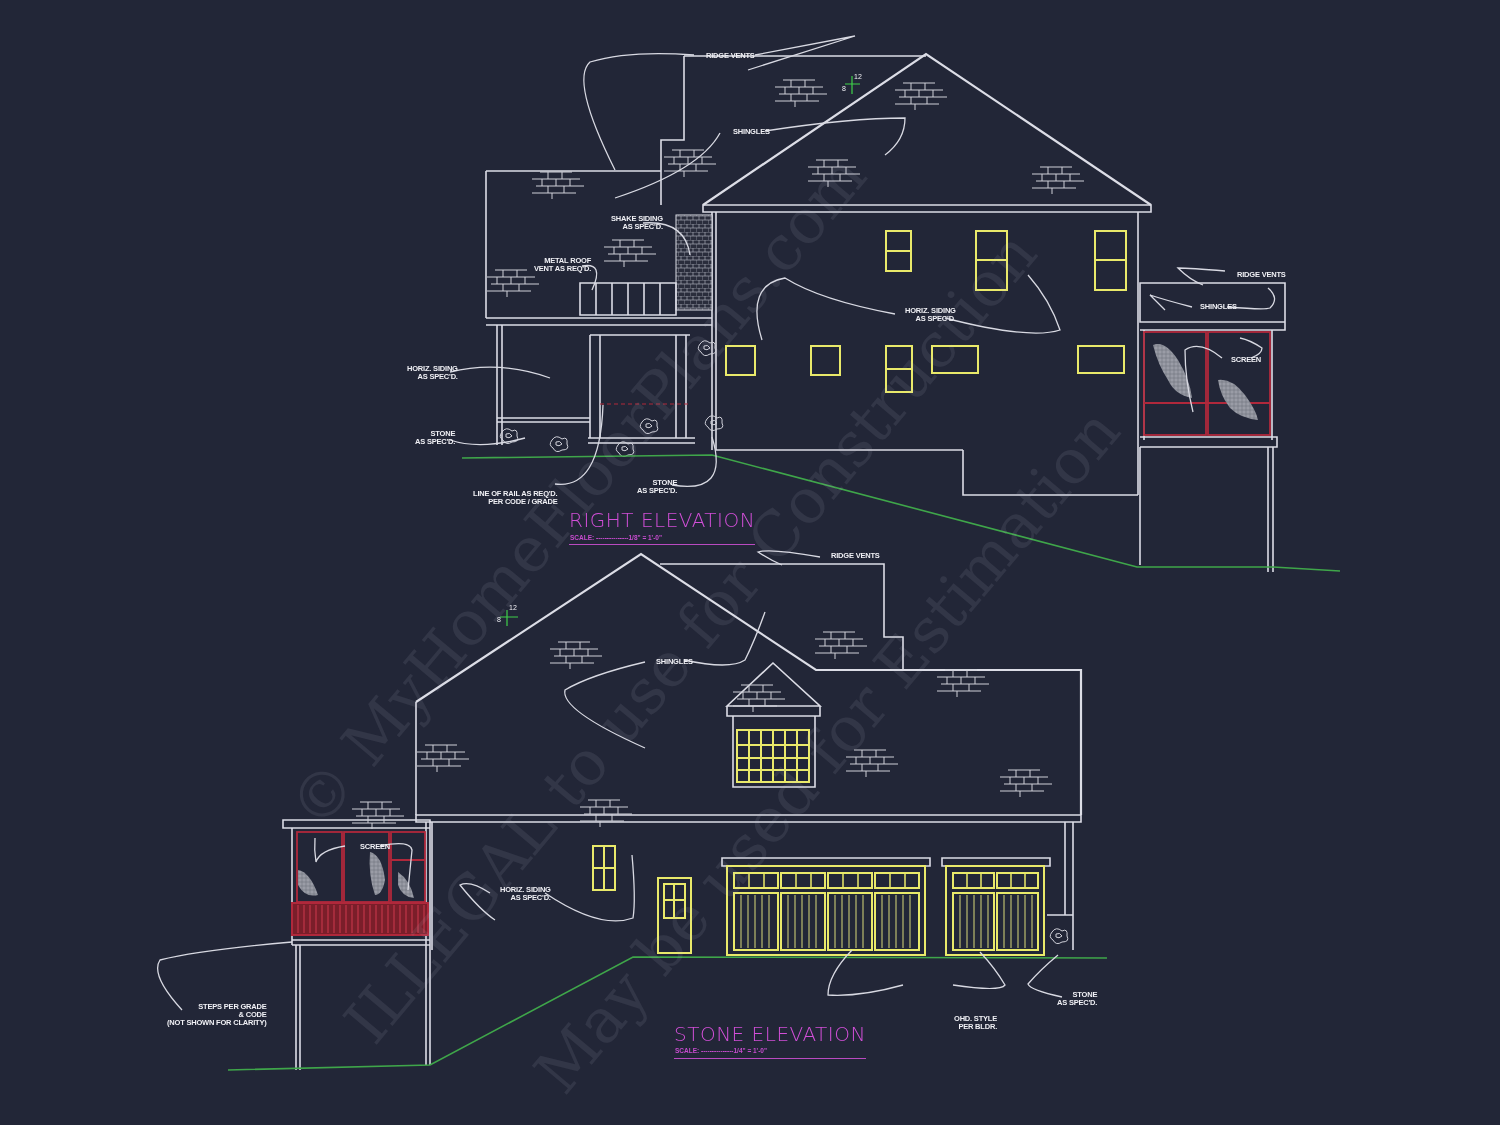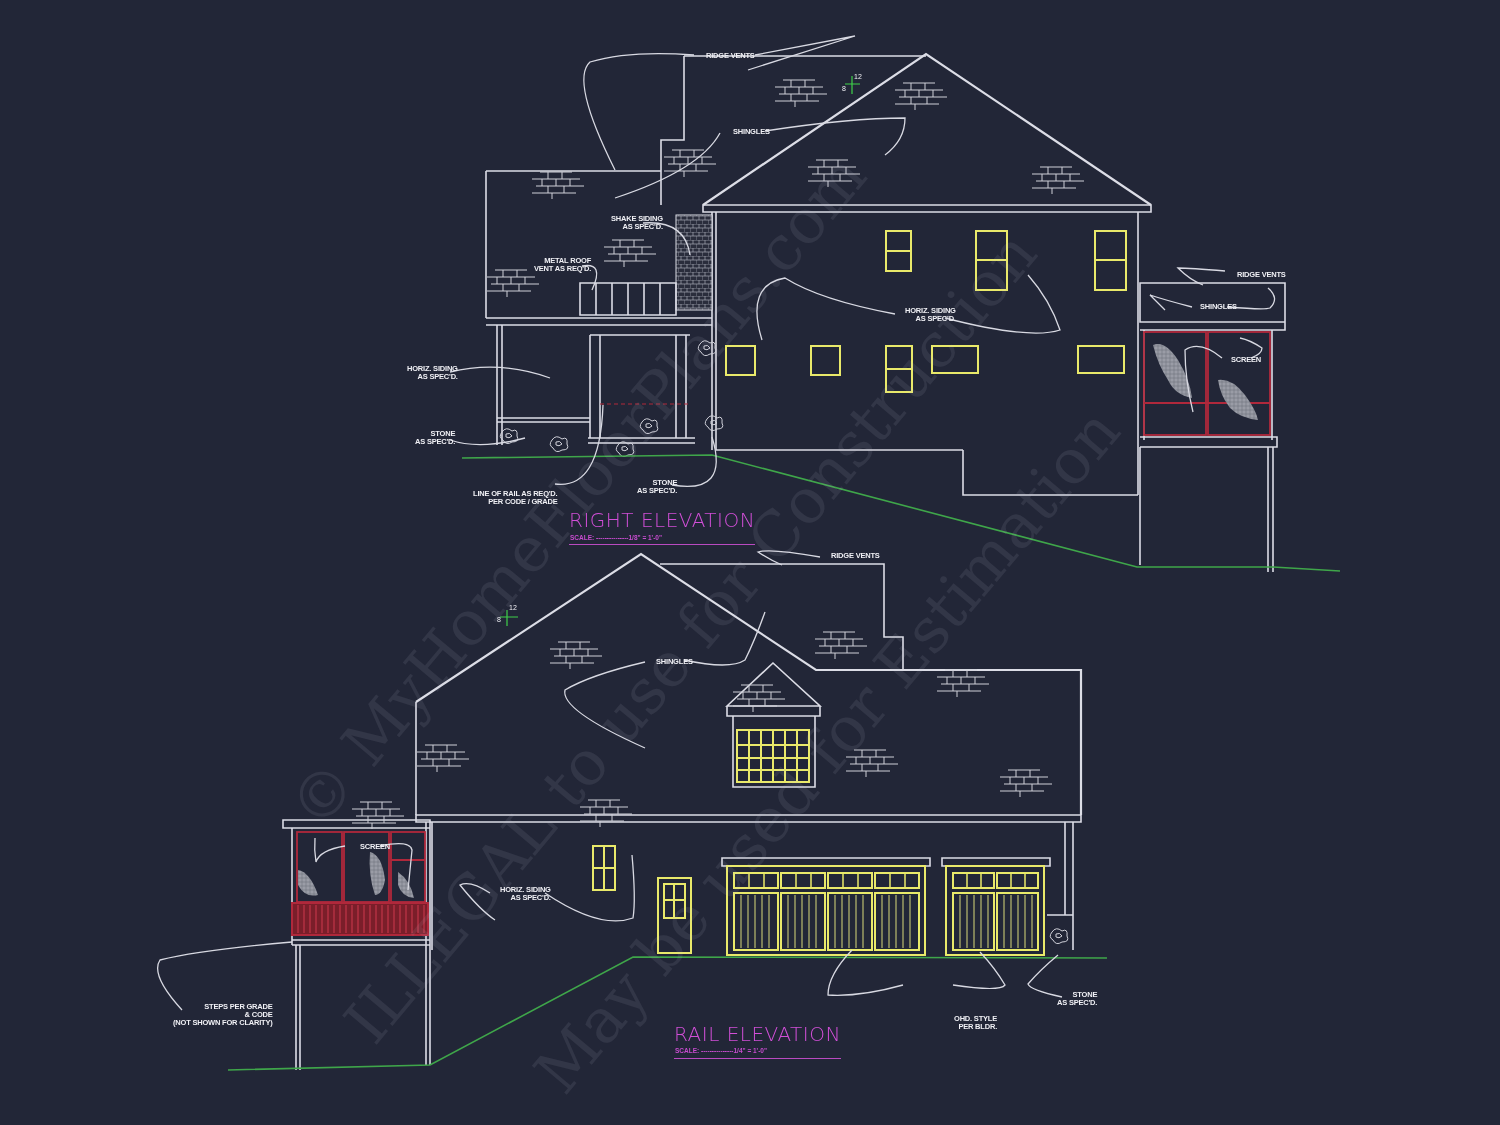--- a/index.html
+++ b/index.html
@@ -226,24 +226,24 @@
 <div class="pitch" style="left:854px;top:73px;">12</div>
 
 <div class="title" style="left:569px;top:508px;">RIGHT ELEVATION</div>
 <div class="scale" style="left:570px;top:534px;">SCALE: ---------------1/8" = 1'-0"</div>
 
 <div class="note" style="left:822px;top:552px;">RIDGE VENTS</div>
 <div class="note" style="left:647px;top:658px;">SHINGLES</div>
 <div class="note" style="left:351px;top:843px;">SCREEN</div>
 <div class="note r" style="left:491px;top:886px;">HORIZ. SIDING
 AS SPEC'D.</div>
-<div class="note r" style="left:164px;top:1003px;">STEPS PER GRADE
+<div class="note r" style="left:158px;top:1003px;">STEPS PER GRADE
 &amp; CODE
 (NOT SHOWN FOR CLARITY)</div>
 <div class="note r" style="left:945px;top:979px;margin-top:36px;">OHD. STYLE
 PER BLDR.</div>
 <div class="note r" style="left:1048px;top:991px;">STONE
 AS SPEC'D.</div>
 <div class="pitch" style="left:497px;top:616px;">8</div>
 <div class="pitch" style="left:509px;top:604px;">12</div>
 
-<div class="title" style="left:674px;top:1022px;">RAIL ELEVATION</div>
+<div class="title" style="left:674px;top:1022px;">STONE ELEVATION</div>
 <div class="scale" style="left:675px;top:1047px;">SCALE: ---------------1/4" = 1'-0"</div>
 
 </body></html>

